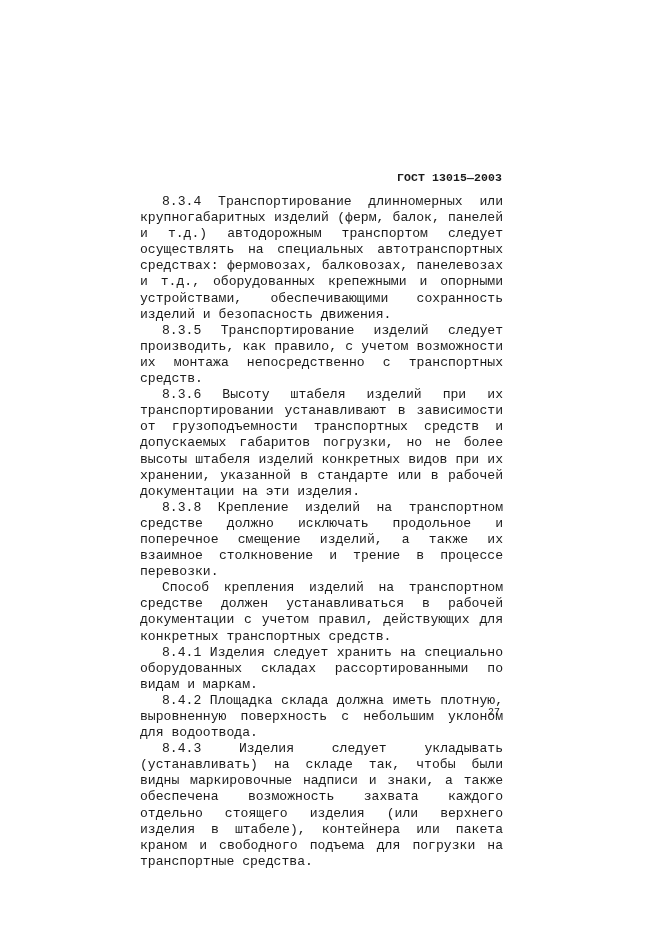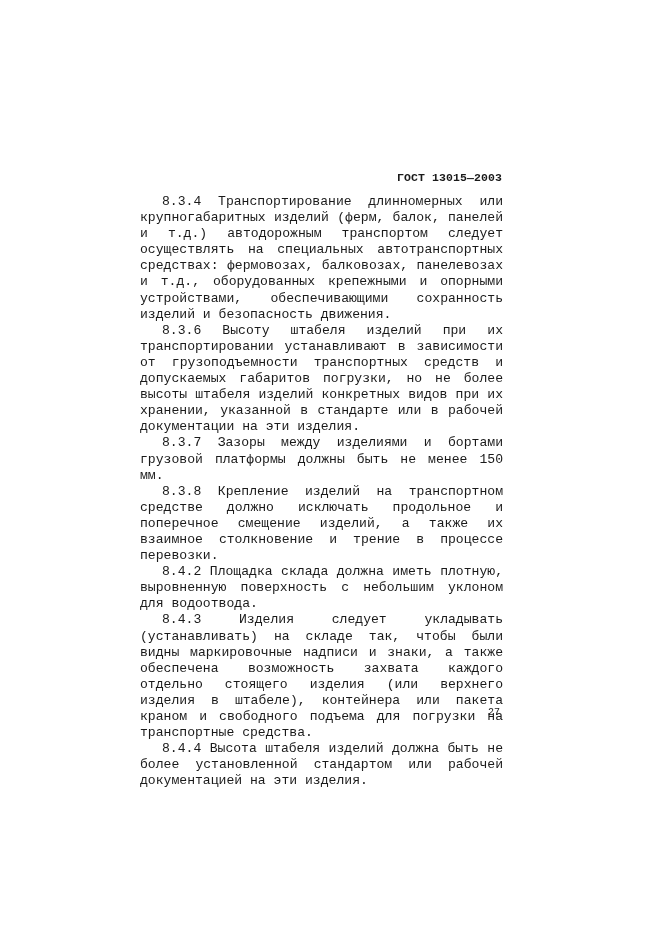--- a/index.html
+++ b/index.html
@@ -26,24 +26,25 @@
     }
   </style>
 </head>
 <body>
 
 <div class="page">
   <div class="header">ГОСТ 13015—2003</div>
 
   <div class="body">
     <p class="para">8.3.4 Транспортирование длинномерных или крупногабаритных изделий (ферм, балок, панелей и т.д.) автодорожным транспортом следует осуществлять на специальных автотранспортных средствах: фермовозах, балковозах, панелевозах и т.д., оборудованных крепежными и опорными устройствами, обеспечивающими сохранность изделий и безопасность движения.</p>
+    <p class="para">8.3.5 Транспортирование изделий следует производить, как правило, с учетом возможности их монтажа непосредственно с транспортных средств.</p>
     <p class="para">8.3.6 Высоту штабеля изделий при их транспортировании устанавливают в зависимости от грузоподъемности транспортных средств и допускаемых габаритов погрузки, но не более высоты штабеля изделий конкретных видов при их хранении, указанной в стандарте или в рабочей документации на эти изделия.</p>
-    <p class="para">8.3.7 Зазоры между изделиями и бортами грузовой платформы должны быть не менее 150 мм.</p>
     <p class="para">8.3.8 Крепление изделий на транспортном средстве должно исключать продольное и поперечное смещение изделий, а также их взаимное столкновение и трение в процессе перевозки.</p>
+    <p class="para">Способ крепления изделий на транспортном средстве должен устанавливаться в рабочей документации с учетом правил, действующих для конкретных транспортных средств.</p>
 
 
+    <p class="para">8.4.1 Изделия следует хранить на специально оборудованных складах рассортированными по видам и маркам.</p>
     <p class="para">8.4.2 Площадка склада должна иметь плотную, выровненную поверхность с небольшим уклоном для водоотвода.</p>
     <p class="para">8.4.3 Изделия следует укладывать (устанавливать) на складе так, чтобы были видны маркировочные надписи и знаки, а также обеспечена возможность захвата каждого отдельно стоящего изделия (или верхнего изделия в штабеле), контейнера или пакета краном и свободного подъема для погрузки на транспортные средства.</p>
-    <p class="para">8.4.4 Высота штабеля изделий должна быть не более установленной стандартом или рабочей документацией на эти изделия.</p>
   </div>
 
   <div class="page-number">27</div>
 </div>
 
 </body></html>

